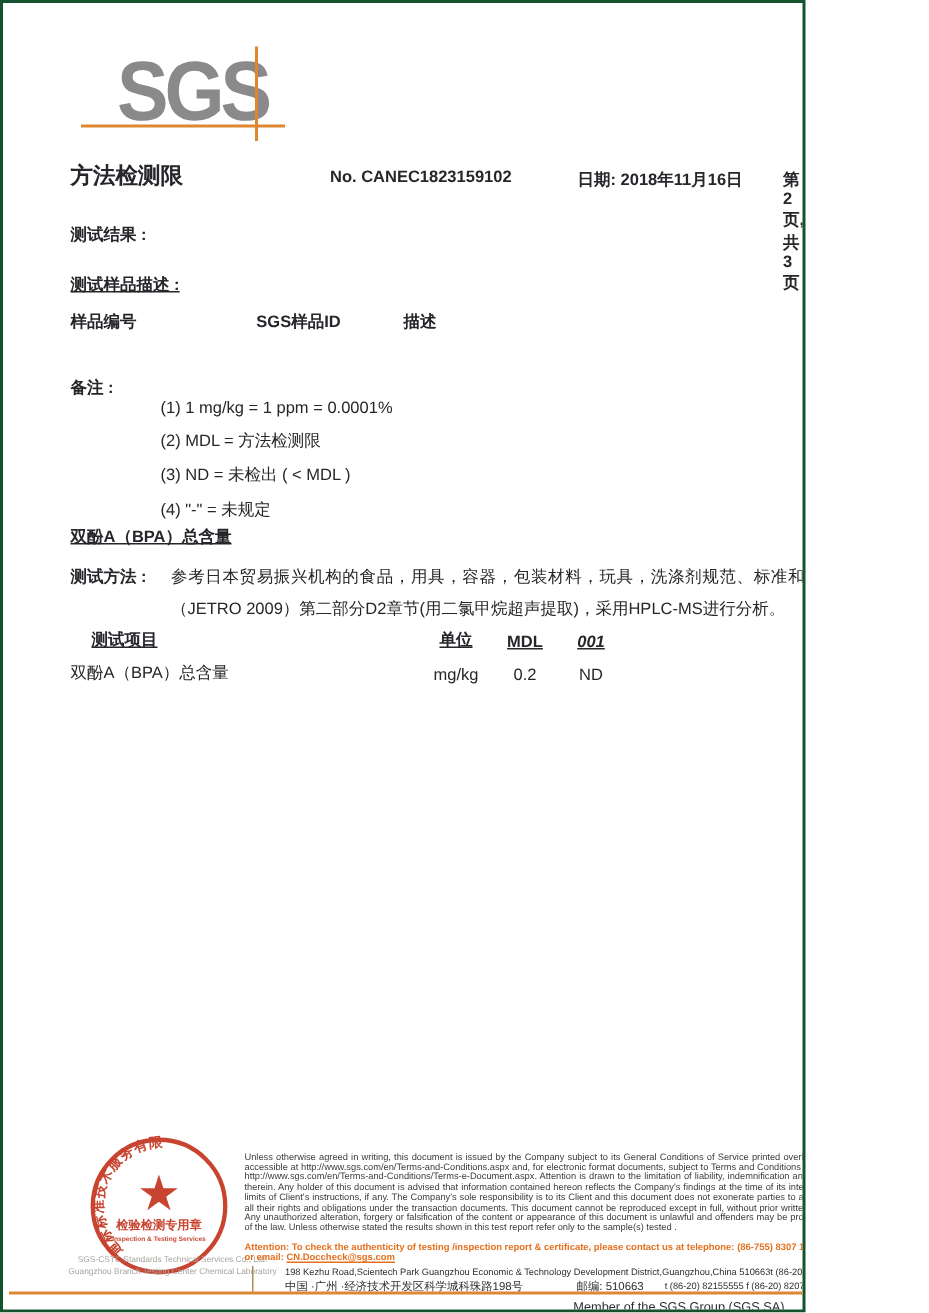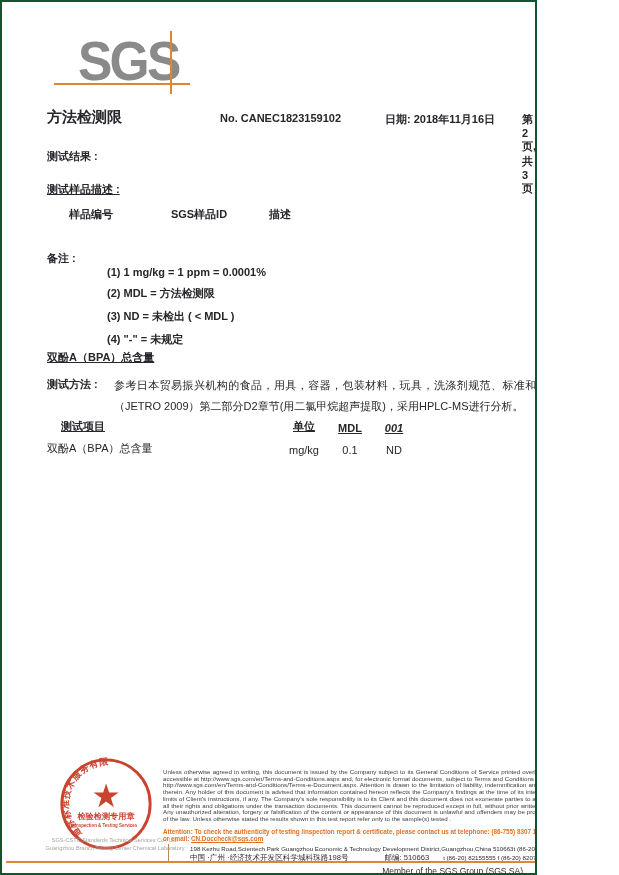--- a/index.html
+++ b/index.html
@@ -19,28 +19,28 @@
   .hdr-no    { position:absolute; left:218px; top:110px; font-size:11px; font-weight:600; }
   .hdr-date  { position:absolute; left:383px; top:110px; font-size:11px; font-weight:600; }
   .hdr-pages { position:absolute; left:520px; top:110px; font-size:11px; font-weight:600; }
 
   .results-label { position:absolute; left:45px; top:147px; font-size:11px; font-weight:700; }
   .sample-title  { position:absolute; left:45px; top:180px; font-size:11px; font-weight:700;
                    text-decoration:underline; }
 
   .sample-table { position:absolute; left:45px; top:205px; width:330px; font-size:11px; }
   .st-row { display:flex; margin-bottom:6px; }
-  .st-c1 { width:88px; text-align:center; }
+  .st-c1 { width:88px; }
   .st-c2 { width:128px; text-align:center; }
   .st-c3 { flex:1; text-align:left; padding-left:6px; }
   .st-head { font-weight:700; }
 
   .notes-label { position:absolute; left:45px; top:249px; font-size:11px; font-weight:700; }
   .notes { position:absolute; left:105px; top:264px; font-size:11px; }
-  .notes div { margin-bottom:8px;font-weight:bold; }
+  .notes div { margin-bottom:8px; }
 
   .bpa-title { position:absolute; left:45px; top:348px; font-size:11px; font-weight:700;
                text-decoration:underline; }
   .method-label { position:absolute; left:45px; top:375px; font-size:11px; font-weight:700; }
   .method-text  { position:absolute; left:112px; top:373px; width:468px; font-size:11px;
                   line-height:21px; text-align:justify; }
 
   .test-table { position:absolute; left:45px; top:417px; width:370px; font-size:11px; }
   .tt-row { display:flex; align-items:flex-end; margin-bottom:7px;justify-content:flex-end; }
   .tt-item { flex:1; }
@@ -110,21 +110,21 @@
   <div class="test-table">
     <div class="tt-row tt-head">
       <span class="tt-item">测试项目</span>
       <span class="tt-unit">单位</span>
       <span class="tt-mdl">MDL</span>
       <span class="tt-val">001</span>
     </div>
     <div class="tt-row">
       <span class="tt-item">双酚A（BPA）总含量</span>
       <span class="tt-unit">mg/kg</span>
-      <span class="tt-mdl">0.1</span>
+      <span class="tt-mdl">0.2</span>
       <span class="tt-val">ND</span>
     </div>
   </div>
 
   <svg class="stamp" viewBox="0 0 100 100">
     <defs>
       <path id="stampArc" d="M 50,9 A 41,41 0 1 1 49.98,9.001" fill="none"></path>
     </defs>
     <circle cx="50" cy="50" r="46" fill="none" stroke="#c5351f" stroke-width="3"></circle>
     <text font-size="9.5" fill="#c5351f" font-weight="bold" letter-spacing="0.6">

